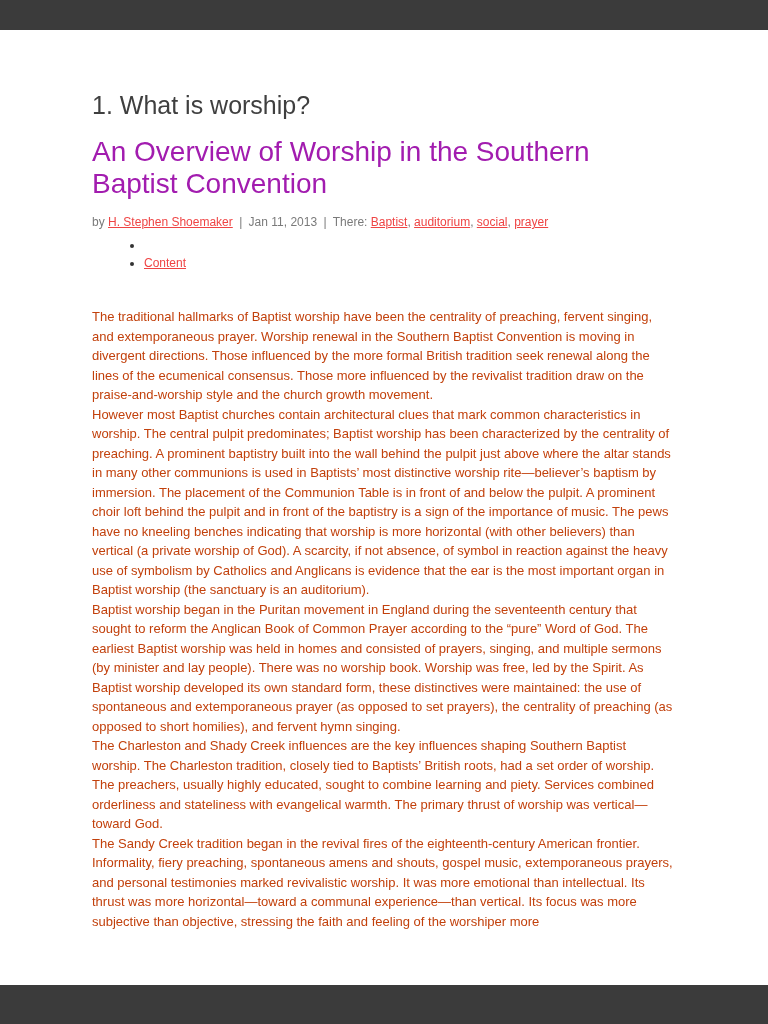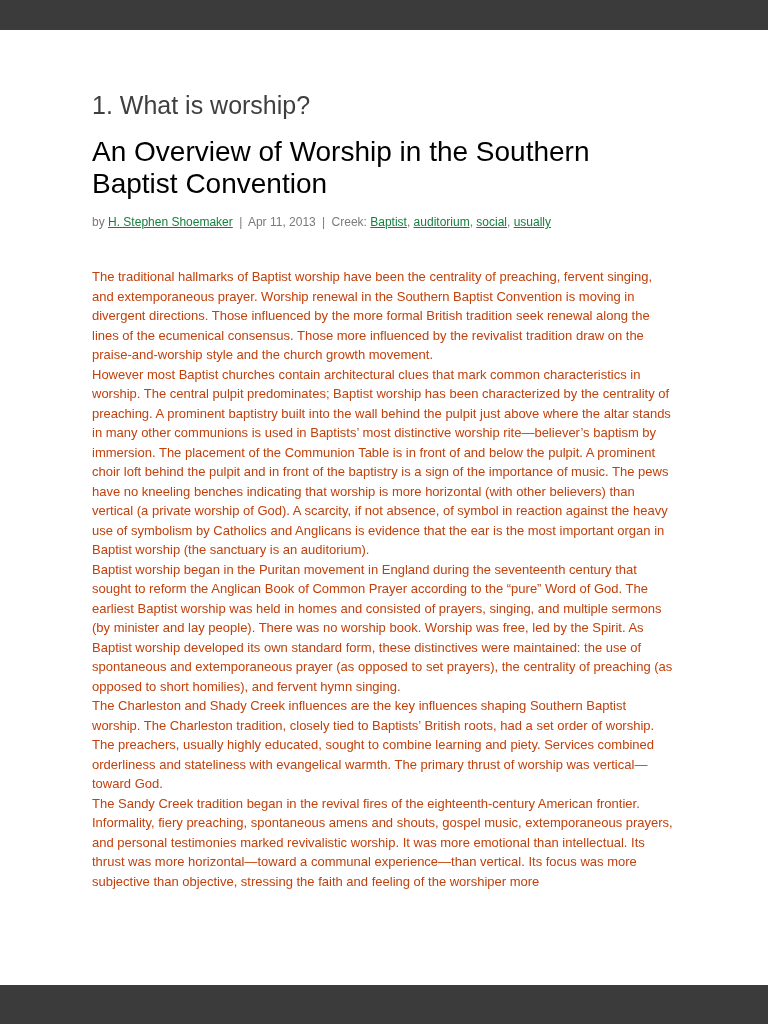--- a/index.html
+++ b/index.html
@@ -37,32 +37,32 @@
   h1.section-heading {
     font-size: 25px;
     font-weight: 400;
     color: #3f3f3f;
     margin: 0 0 16px 0;
     line-height: 1.2;
   }
   h2.article-title {
     font-size: 28px;
     font-weight: 400;
-    color: #000000;
+    color: #a21caf;
     margin: 0 0 14px 0;
     line-height: 1.15;
   }
   .byline {
     font-size: 12px;
     color: #7a7a7a;
     margin: 0 0 4px 0;
     line-height: 1.4;
   }
   .byline a, .menu a {
-    color: #15803d;
+    color: #ef4444;
     text-decoration: underline;
     cursor: pointer;
   }
   .sep { margin: 0 3px; }
   ul.menu {
     list-style: disc;
     margin: 6px 0 0 0;
     padding: 0 0 0 52px;
     font-size: 12px;
     color: #333333;
@@ -90,26 +90,32 @@
   <div class="content">
 
     <h1 class="section-heading">1. What is worship?</h1>
 
     <h2 class="article-title">An Overview of Worship in the Southern Baptist Convention</h2>
 
     <p class="byline">
       <span>by</span>
       <a href="#" class="link">H. Stephen Shoemaker</a>
       <span class="sep">|</span>
-      <span>Apr 11, 2013</span>
+      <span>Jan 11, 2013</span>
       <span class="sep">|</span>
-      <span>Creek:</span>
-      <span id="tags"><a href="#">Baptist</a>, <a href="#">auditorium</a>, <a href="#">social</a>, <a href="#">usually</a></span>
+      <span>There:</span>
+      <span id="tags"><a href="#">Baptist</a>, <a href="#">auditorium</a>, <a href="#">social</a>, <a href="#">prayer</a></span>
     </p>
 
+    <ul class="menu">
+      <li></li>
+      <li>
+        <a href="#">Content</a>
+      </li>
+    </ul>
 
     <div id="body" class="body">
         <p>The traditional hallmarks of Baptist worship have been the centrality of preaching, fervent singing, and extemporaneous prayer. Worship renewal in the Southern Baptist Convention is moving in divergent directions. Those influenced by the more formal British tradition seek renewal along the lines of the ecumenical consensus. Those more influenced by the revivalist tradition draw on the praise-and-worship style and the church growth movement.</p>
         <p>However most Baptist churches contain architectural clues that mark common characteristics in worship. The central pulpit predominates; Baptist worship has been characterized by the centrality of preaching. A prominent baptistry built into the wall behind the pulpit just above where the altar stands in many other communions is used in Baptists’ most distinctive worship rite—believer’s baptism by immersion. The placement of the Communion Table is in front of and below the pulpit. A prominent choir loft behind the pulpit and in front of the baptistry is a sign of the importance of music. The pews have no kneeling benches indicating that worship is more horizontal (with other believers) than vertical (a private worship of God). A scarcity, if not absence, of symbol in reaction against the heavy use of symbolism by Catholics and Anglicans is evidence that the ear is the most important organ in Baptist worship (the sanctuary is an auditorium).</p>
         <p>Baptist worship began in the Puritan movement in England during the seventeenth century that sought to reform the Anglican Book of Common Prayer according to the “pure” Word of God. The earliest Baptist worship was held in homes and consisted of prayers, singing, and multiple sermons (by minister and lay people). There was no worship book. Worship was free, led by the Spirit. As Baptist worship developed its own standard form, these distinctives were maintained: the use of spontaneous and extemporaneous prayer (as opposed to set prayers), the centrality of preaching (as opposed to short homilies), and fervent hymn singing.</p>
         <p>The Charleston and Shady Creek influences are the key influences shaping Southern Baptist worship. The Charleston tradition, closely tied to Baptists’ British roots, had a set order of worship. The preachers, usually highly educated, sought to combine learning and piety. Services combined orderliness and stateliness with evangelical warmth. The primary thrust of worship was vertical—toward God.</p>
         <p>The Sandy Creek tradition began in the revival fires of the eighteenth-century American frontier. Informality, fiery preaching, spontaneous amens and shouts, gospel music, extemporaneous prayers, and personal testimonies marked revivalistic worship. It was more emotional than intellectual. Its thrust was more horizontal—toward a communal experience—than vertical. Its focus was more subjective than objective, stressing the faith and feeling of the worshiper more</p>
       </div>
 
   </div>

